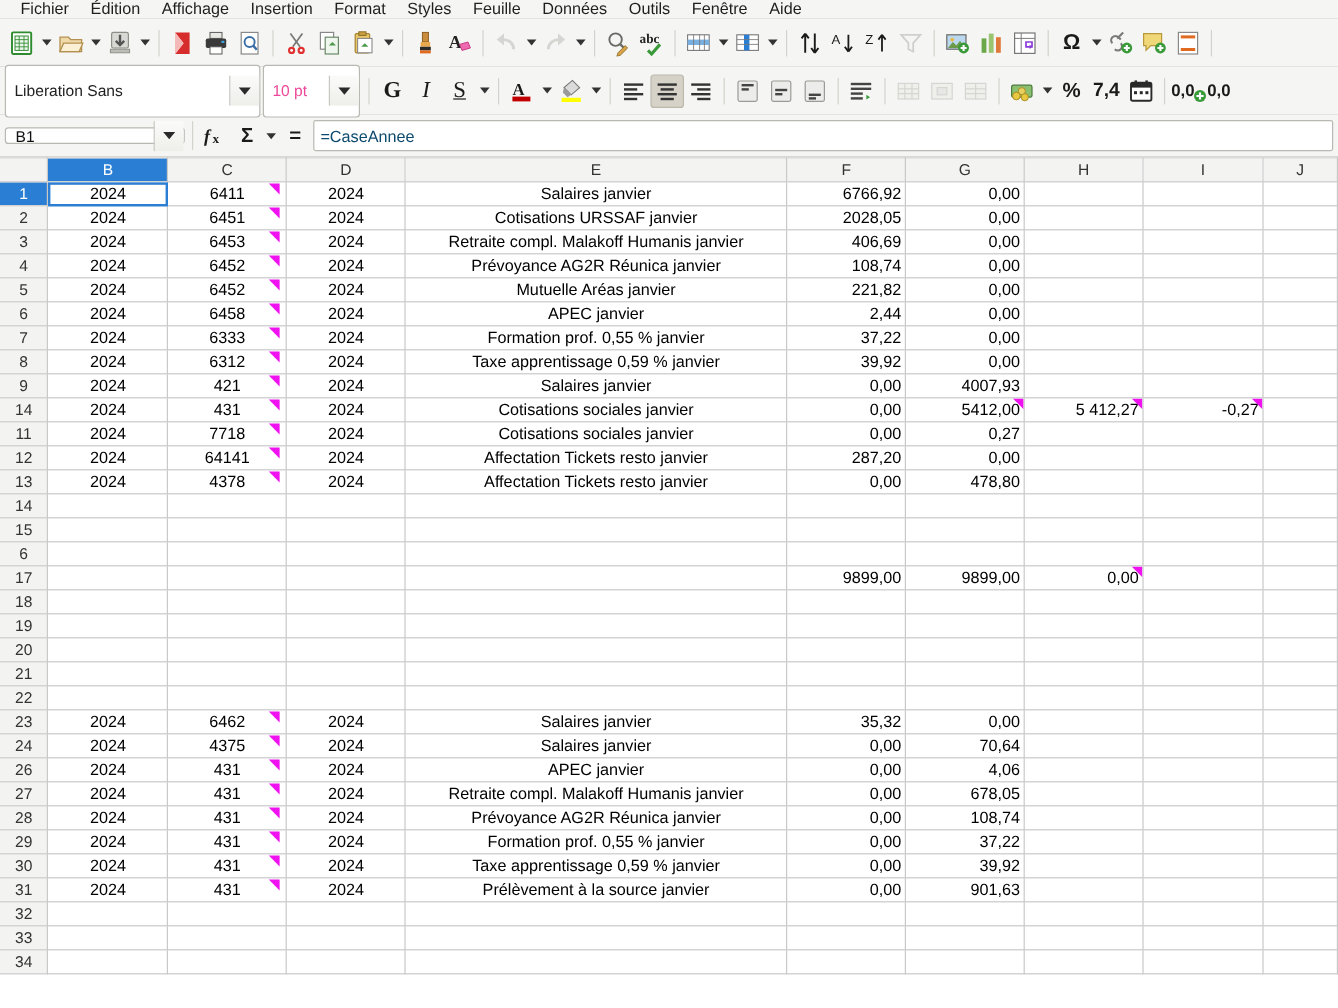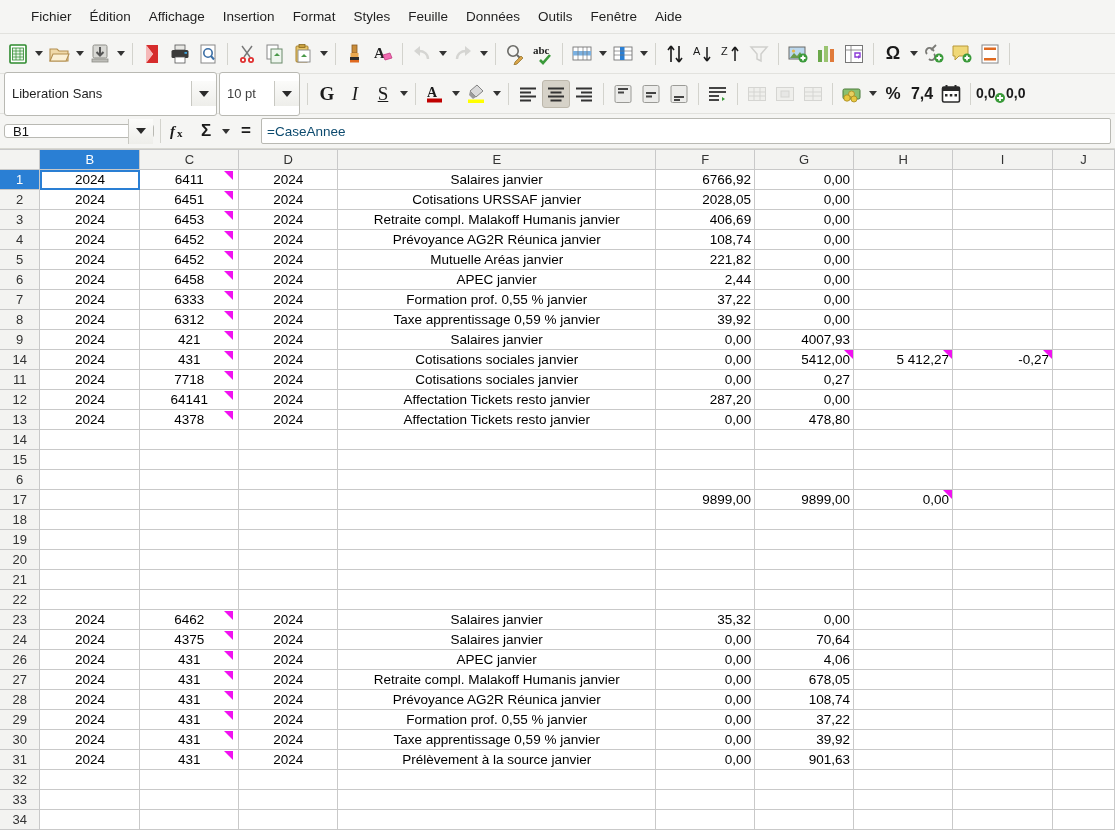--- a/index.html
+++ b/index.html
@@ -7,25 +7,25 @@
     margin: 0; padding: 0;
     width: 1115px; height: 840px;
     overflow: hidden;
     background: #ffffff;
     font-family: "Liberation Sans", sans-serif;
   }
   body { -webkit-font-smoothing: antialiased; }
 
   
   .menubar {
-    height: 34px;
+    height: 16px;
     background: #f5f5f3;
     display: flex;
     align-items: center;
-    padding-left: 22px;
+    padding-left: 8px;
     border-bottom: 1px solid #e2e2de;
   }
   .menu-item {
     font-size: 13.5px;
     color: #1f1f1f;
     padding: 3px 9px;
     border-radius: 3px;
     white-space: nowrap;
   }
 
@@ -77,21 +77,21 @@
     width: 186px;
     font-size: 13px;
     padding: 0 7px;
     color: #1f1f1f;
     white-space: nowrap; overflow: hidden;
   }
   .fontbox .fsize {
     width: 54px;
     font-size: 13px;
     padding: 0 7px;
-    color: #404040;
+    color: #ec4899;
   }
   .dropbtn {
     width: 25px; height: 25px;
     background: linear-gradient(#fbfbfa,#eeeeea);
     border-left: 1px solid #c8c8c2;
     display: flex; align-items: center; justify-content: center;
   }
   .dropbtn::after {
     content: "";
     border-left: 5px solid transparent;

